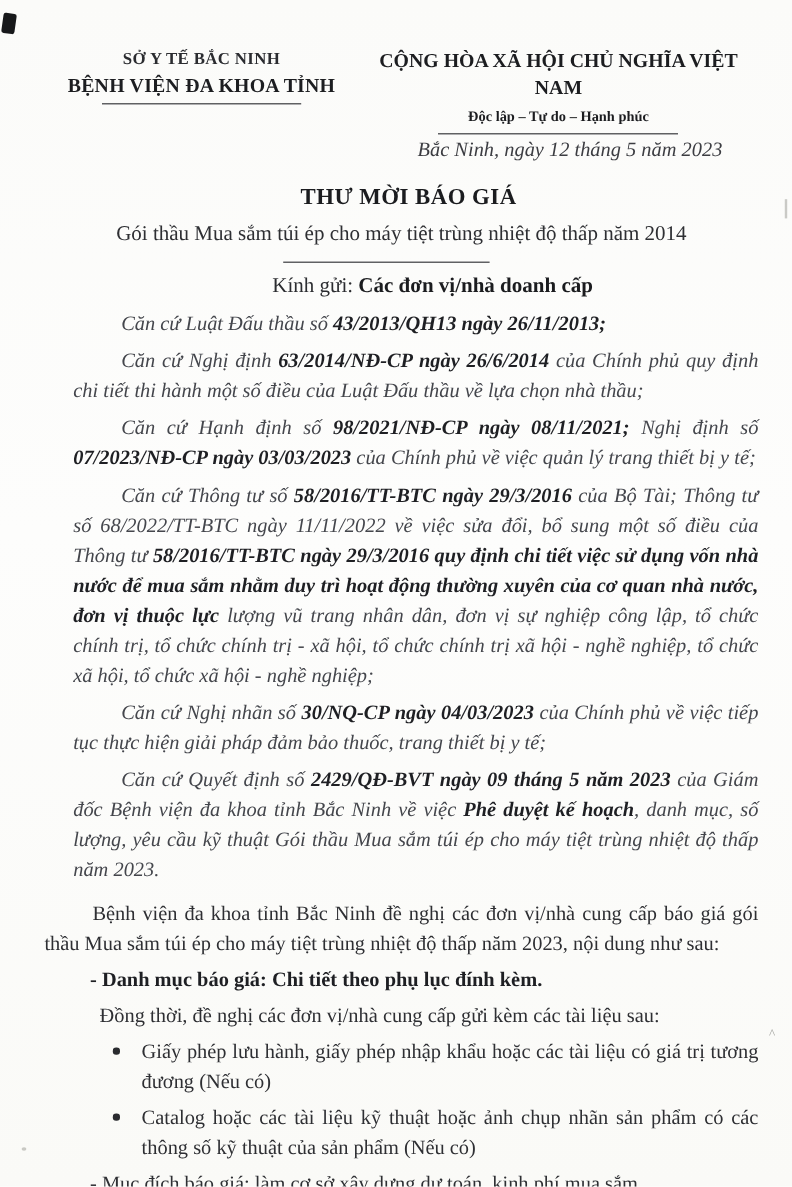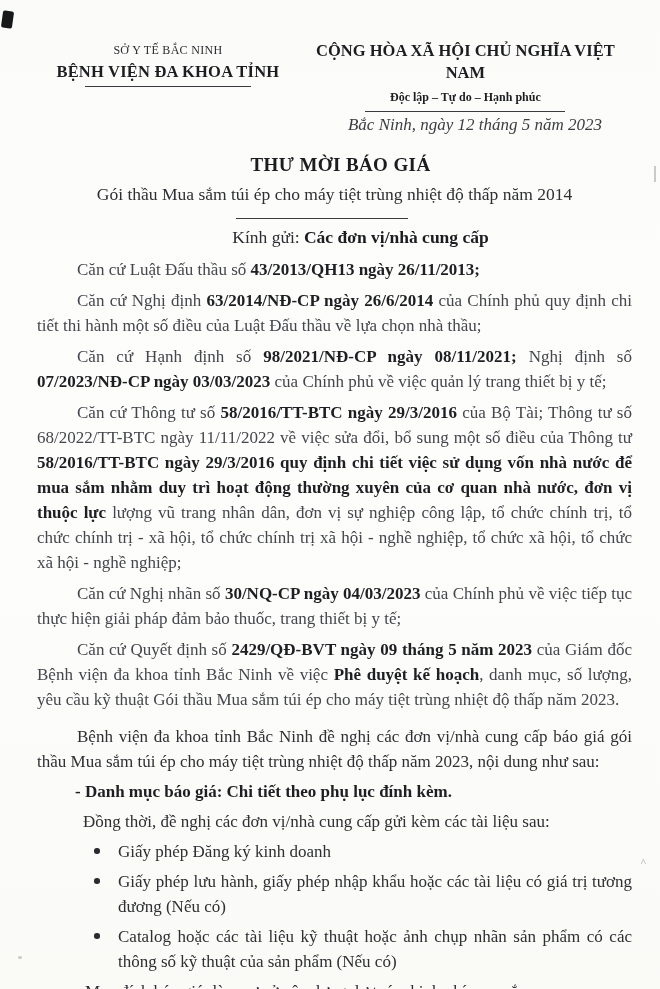--- a/index.html
+++ b/index.html
@@ -7,37 +7,37 @@
     width:660px;height:989px;box-sizing:border-box;position:relative;overflow:hidden;
     background:linear-gradient(180deg,#fbfbf9 0%,#fdfdfc 45%,#fafaf7 100%);
     font-family:"Liberation Serif","DejaVu Serif",serif;
     color:#2e2f33;
     padding:40px 28px 8px 37px;
   }
   
   .header{display:flex;align-items:flex-start;}
   .header-left{width:44%;text-align:center;}
   .header-right{width:56%;text-align:center;}
-  .org1{font-size:12px;line-height:20px;letter-spacing:.3px;color:#2b2c30;}
+  .org1{font-size:14px;line-height:20px;letter-spacing:.3px;color:#2b2c30;font-weight:bold;}
   .org2{font-size:16.5px;line-height:23px;font-weight:bold;color:#1c1d20;letter-spacing:.2px;}
   .rule{height:0;border-top:1.6px solid #3a3b3f;margin:3px auto 0;}
   .rule-left{width:166px;}
   .rule-right{width:200px;}
   .nat1{font-size:16.5px;line-height:22px;font-weight:bold;color:#1c1d20;}
   .nat2{font-size:12px;line-height:22px;font-weight:bold;color:#1c1d20;margin-top:2px;}
   .dateline{margin-top:1px;text-align:right;padding-right:30px;font-style:italic;font-size:17px;line-height:23px;color:#3c3d42;}
   
   .title{margin-top:16px;text-align:center;font-weight:bold;font-size:19px;line-height:26px;color:#1b1c1f;letter-spacing:.4px;transform:translateX(6px);}
   .subtitle{margin-top:4px;text-align:center;font-size:17.5px;line-height:25px;color:#2e2f33;}
   .divider{width:172px;border-top:1.7px solid #3a3b3f;margin:11px auto 6px;transform:translateX(-13px);}
   .salutation{text-align:center;font-size:17.5px;line-height:25px;position:relative;left:26px;color:#2b2c30;margin:4px 0 7px;}
   .salutation .bold{font-weight:bold;color:#1b1c1f;}
   
   p{margin:0 0 5px;}
-  .legal{font-size:17px;line-height:25px;text-align:justify;text-indent:40px;color:#44464c;margin-bottom:6px;}
+  .legal{font-style:italic;font-size:17px;line-height:25px;text-align:justify;text-indent:40px;color:#44464c;margin-bottom:6px;margin-left:24px;}
   .legal .b{font-weight:bold;color:#1e1f23;}
   .body-par{font-size:17px;line-height:25px;text-align:justify;text-indent:40px;color:#2e2f33;margin-top:12px;}
   .dash-line{font-size:17px;line-height:25px;padding-left:38px;color:#2e2f33;}
   .dash-line.bold{font-weight:bold;color:#1e1f23;}
   .indent-line{font-size:17px;line-height:25px;text-indent:46px;color:#2e2f33;}
   .bullet{position:relative;padding-left:81px;font-size:17px;line-height:25px;text-align:justify;color:#2e2f33;margin-bottom:5px;}
   .bullet .dot{position:absolute;left:57px;top:9px;width:5.5px;height:5.5px;border-radius:50%;background:#2a2b2f;}
   
   .artifact-blob{position:absolute;left:2px;top:11px;width:11px;height:17px;background:#17181a;border-radius:2px;transform:rotate(8deg);}
   .artifact-dash{position:absolute;right:4px;top:166px;width:2px;height:16px;background:#a0a09b;opacity:.55;}
@@ -67,21 +67,21 @@
     </div>
   </div>
 
   <div class="dateline">Bắc Ninh, ngày 12 tháng 5 năm 2023</div>
 
   <div class="title">THƯ MỜI BÁO GIÁ</div>
   <div class="subtitle">Gói thầu Mua sắm túi ép cho máy tiệt trùng nhiệt độ thấp năm 2014</div>
   <div class="divider"></div>
 
   <div class="salutation">
-    <span>Kính gửi: </span><span class="bold">Các đơn vị/nhà cung cấp</span>
+    <span>Kính gửi: </span><span class="bold">Các đơn vị/nhà doanh cấp</span>
   </div>
 
   <p class="legal">
     <span>Căn cứ Luật Đấu thầu số </span><span class="b">43/2013/QH13 ngày 26/11/2013;</span>
   </p>
 
   <p class="legal">
     <span>Căn cứ Nghị định </span><span class="b">63/2014/NĐ-CP ngày 26/6/2014 </span><span>của Chính phủ quy định chi tiết thi hành một số điều của Luật Đấu thầu về lựa chọn nhà thầu;</span>
   </p>
 
@@ -101,23 +101,20 @@
     <span>Căn cứ Quyết định số </span><span class="b">2429/QĐ-BVT ngày 09 tháng 5 năm 2023 </span><span>của Giám đốc Bệnh viện đa khoa tỉnh Bắc Ninh về việc </span><span class="b">Phê duyệt kế hoạch</span><span>, danh mục, số lượng, yêu cầu kỹ thuật Gói thầu Mua sắm túi ép cho máy tiệt trùng nhiệt độ thấp năm 2023.</span>
   </p>
 
   <p class="body-par">Bệnh viện đa khoa tỉnh Bắc Ninh đề nghị các đơn vị/nhà cung cấp báo giá gói thầu Mua sắm túi ép cho máy tiệt trùng nhiệt độ thấp năm 2023, nội dung như sau:</p>
 
   <p class="dash-line bold">- Danh mục báo giá: Chi tiết theo phụ lục đính kèm.</p>
 
   <p class="indent-line">Đồng thời, đề nghị các đơn vị/nhà cung cấp gửi kèm các tài liệu sau:</p>
 
   <p class="bullet">
-    <span class="dot"></span><span>Giấy phép Đăng ký kinh doanh</span>
-  </p>
-  <p class="bullet">
     <span class="dot"></span><span>Giấy phép lưu hành, giấy phép nhập khẩu hoặc các tài liệu có giá trị tương đương (Nếu có)</span>
   </p>
   <p class="bullet">
     <span class="dot"></span><span>Catalog hoặc các tài liệu kỹ thuật hoặc ảnh chụp nhãn sản phẩm có các thông số kỹ thuật của sản phẩm (Nếu có)</span>
   </p>
 
   <p class="dash-line">- Mục đích báo giá: làm cơ sở xây dựng dự toán, kinh phí mua sắm.</p>
 
 </div>
 

